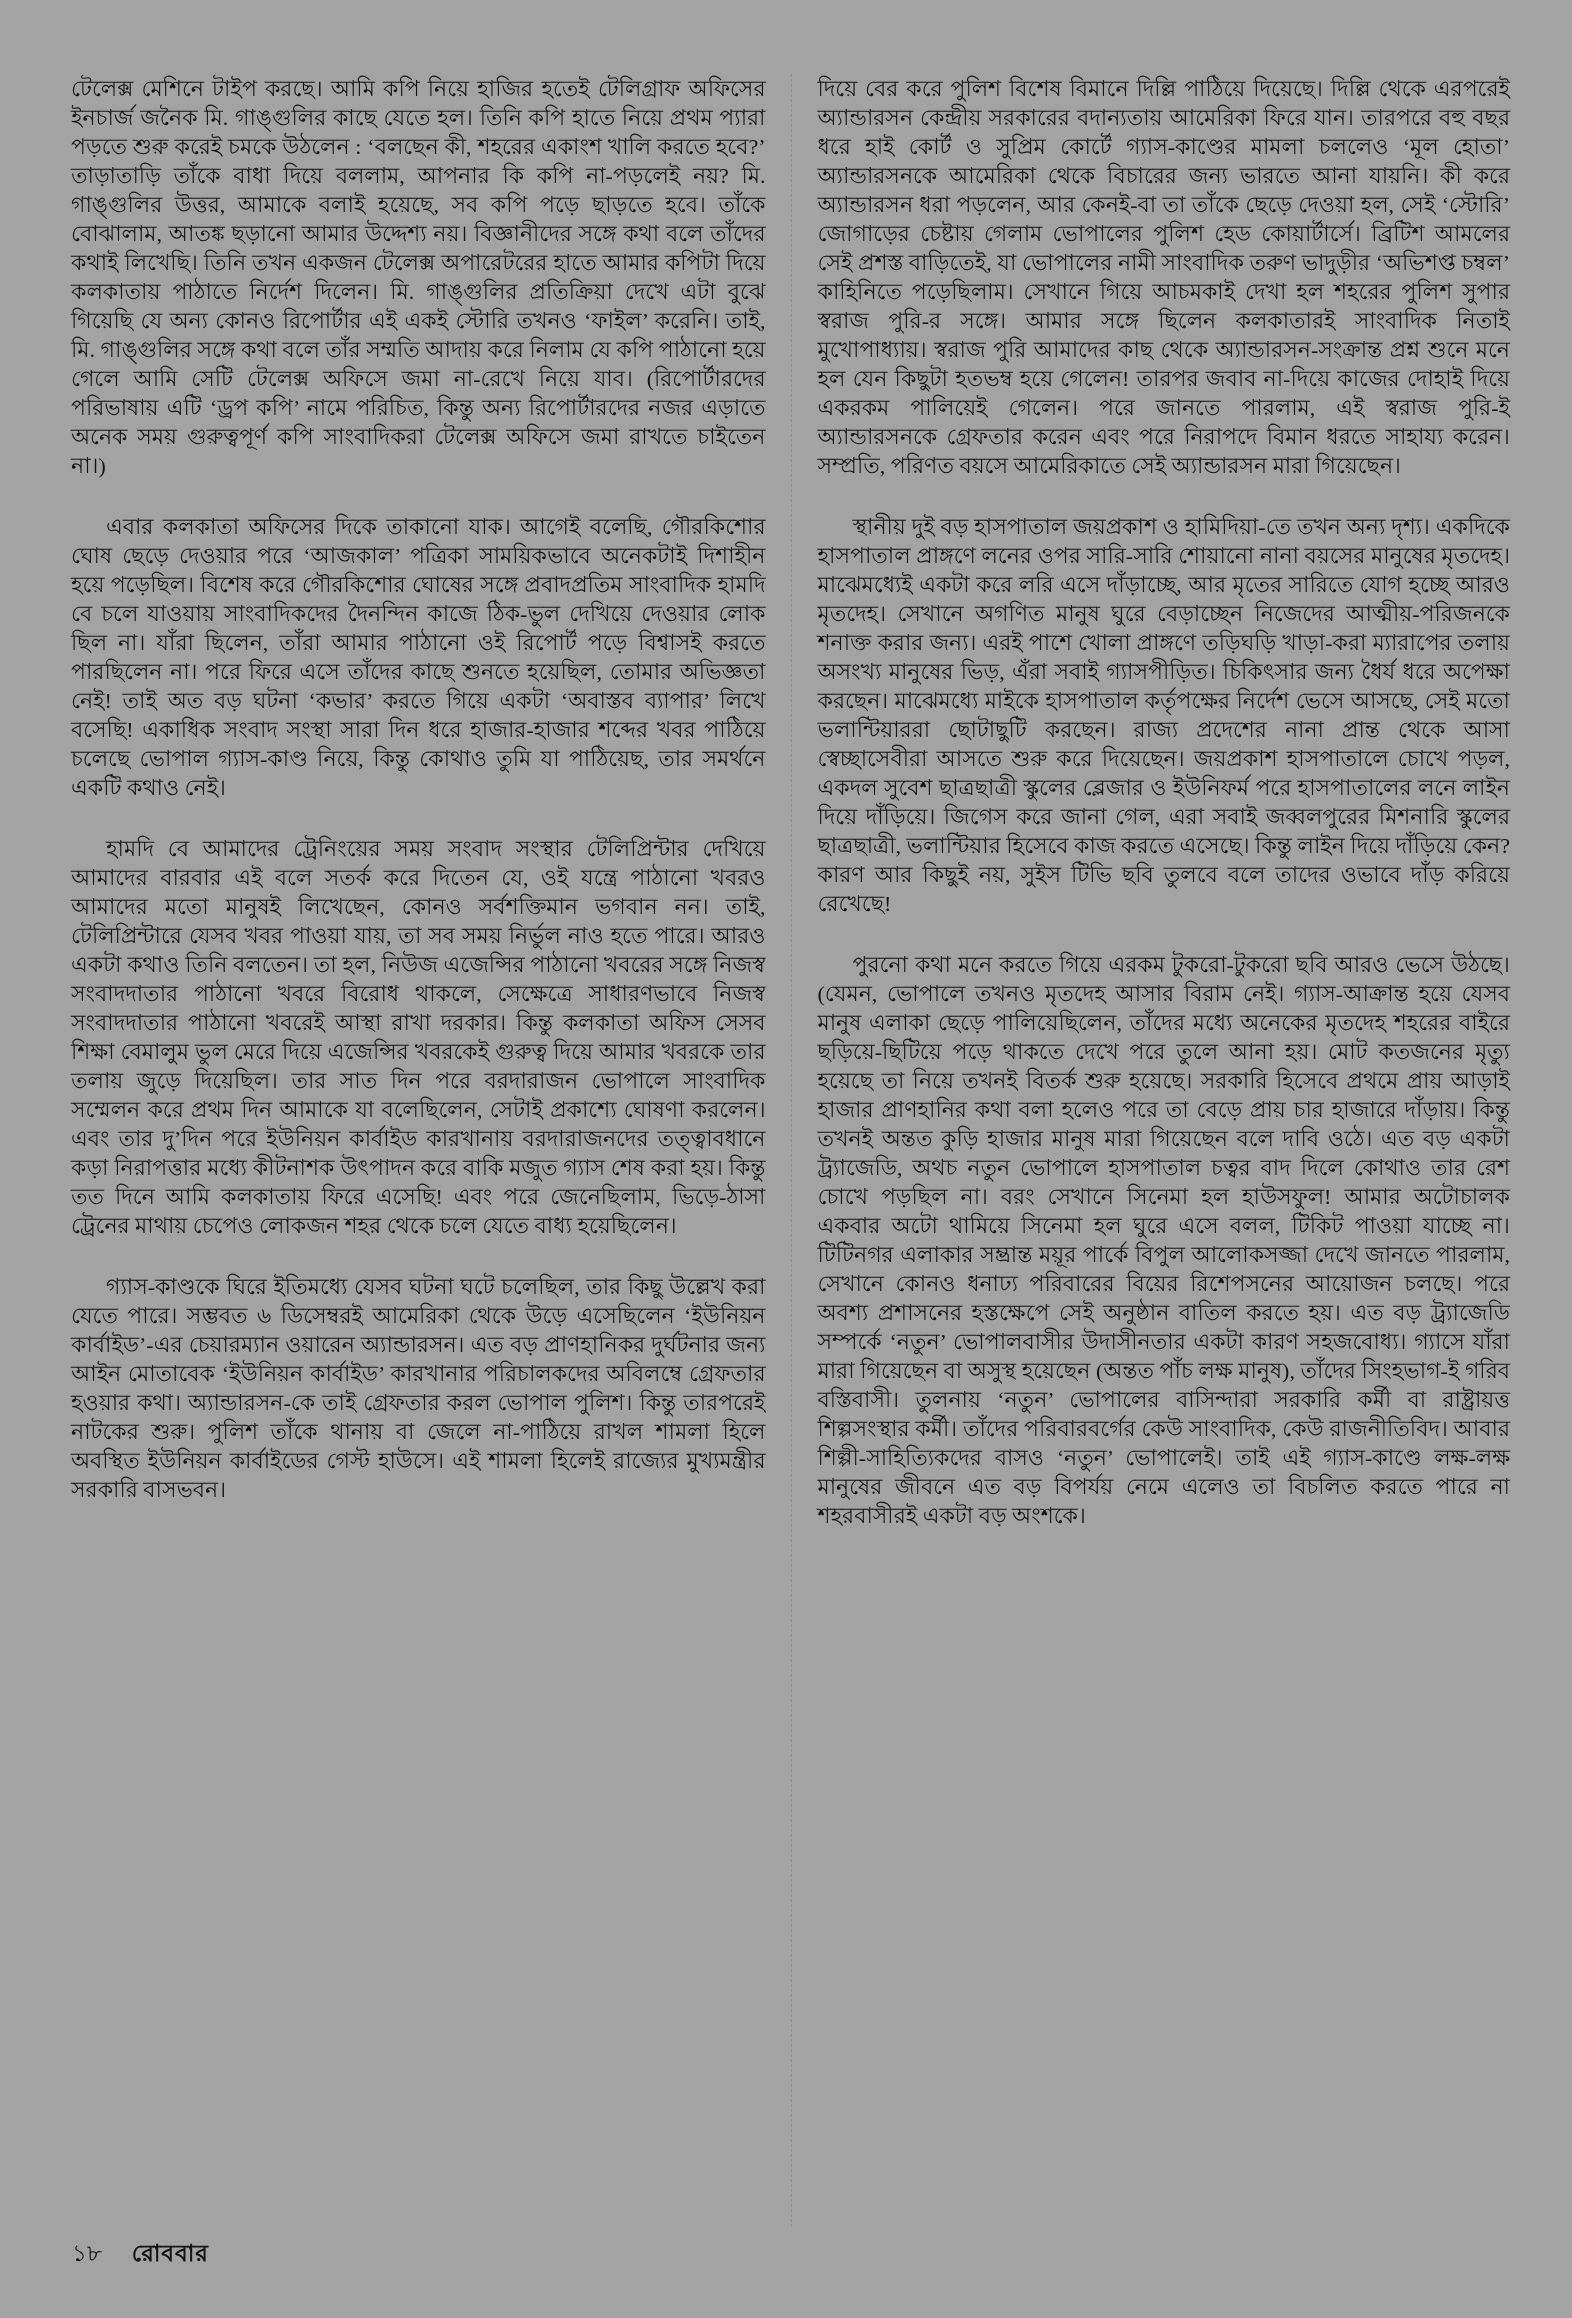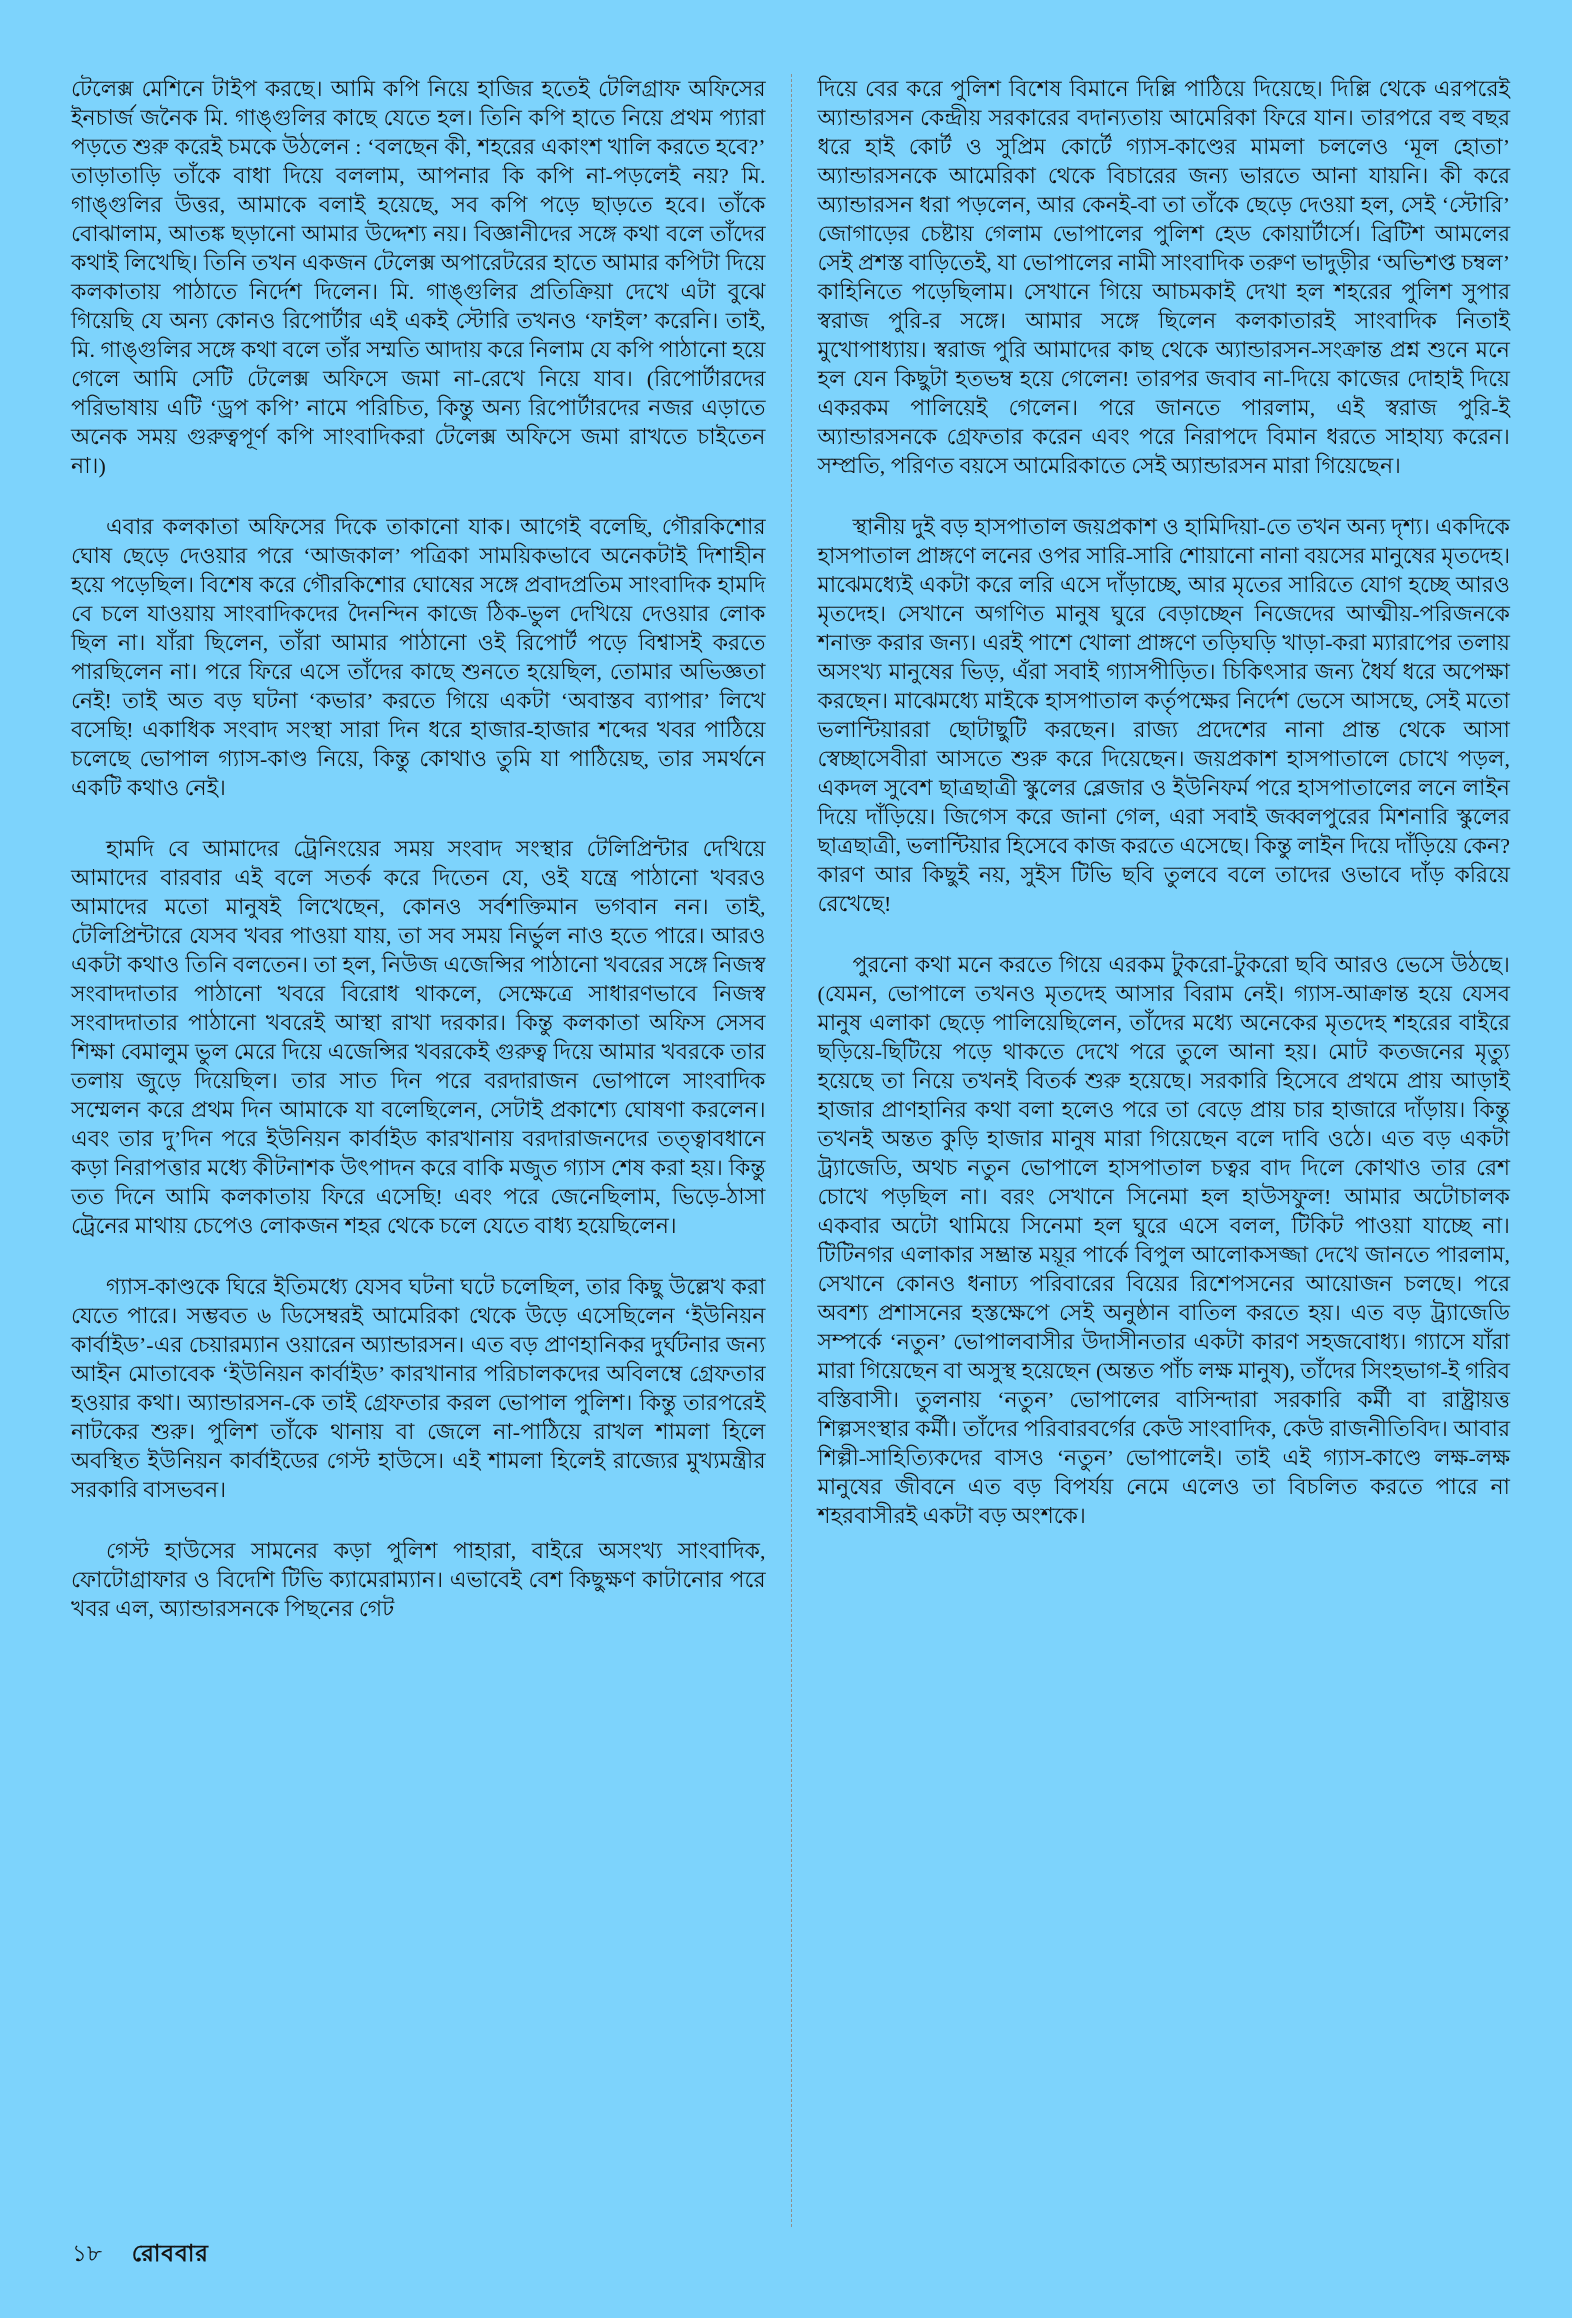--- a/index.html
+++ b/index.html
@@ -6,21 +6,21 @@
   html, body { margin: 0; padding: 0; }
   body {
     background: #e8e8e6;
     font-family: "Liberation Serif", "DejaVu Serif", serif;
   }
   .page {
     position: relative;
     width: 1573px;
     height: 2319px;
     margin: 0 auto;
-    background: #7dd3fc;
+    background: #a3a3a3;
     color: #141414;
     overflow: hidden;
   }
   .columns {
     position: absolute;
     top: 74px;
     left: 71px;
     right: 63px;
     bottom: 92px;
     display: flex;
@@ -61,21 +61,20 @@
 
 <div class="page">
 
   <div class="columns">
 
     <div class="col col-left">
       <p>টেলেক্স মেশিনে টাইপ করছে। আমি কপি নিয়ে হাজির হতেই টেলিগ্রাফ অফিসের ইনচার্জ জনৈক মি. গাঙ্গুলির কাছে যেতে হল। তিনি কপি হাতে নিয়ে প্রথম প্যারা পড়তে শুরু করেই চমকে উঠলেন : ‘বলছেন কী, শহরের একাংশ খালি করতে হবে?’ তাড়াতাড়ি তাঁকে বাধা দিয়ে বললাম, আপনার কি কপি না-পড়লেই নয়? মি. গাঙ্গুলির উত্তর, আমাকে বলাই হয়েছে, সব কপি পড়ে ছাড়তে হবে। তাঁকে বোঝালাম, আতঙ্ক ছড়ানো আমার উদ্দেশ্য নয়। বিজ্ঞানীদের সঙ্গে কথা বলে তাঁদের কথাই লিখেছি। তিনি তখন একজন টেলেক্স অপারেটরের হাতে আমার কপিটা দিয়ে কলকাতায় পাঠাতে নির্দেশ দিলেন। মি. গাঙ্গুলির প্রতিক্রিয়া দেখে এটা বুঝে গিয়েছি যে অন্য কোনও রিপোর্টার এই একই স্টোরি তখনও ‘ফাইল’ করেনি। তাই, মি. গাঙ্গুলির সঙ্গে কথা বলে তাঁর সম্মতি আদায় করে নিলাম যে কপি পাঠানো হয়ে গেলে আমি সেটি টেলেক্স অফিসে জমা না-রেখে নিয়ে যাব। (রিপোর্টারদের পরিভাষায় এটি ‘ড্রপ কপি’ নামে পরিচিত, কিন্তু অন্য রিপোর্টারদের নজর এড়াতে অনেক সময় গুরুত্বপূর্ণ কপি সাংবাদিকরা টেলেক্স অফিসে জমা রাখতে চাইতেন না।)</p>
       <p class="indent">এবার কলকাতা অফিসের দিকে তাকানো যাক। আগেই বলেছি, গৌরকিশোর ঘোষ ছেড়ে দেওয়ার পরে ‘আজকাল’ পত্রিকা সাময়িকভাবে অনেকটাই দিশাহীন হয়ে পড়েছিল। বিশেষ করে গৌরকিশোর ঘোষের সঙ্গে প্রবাদপ্রতিম সাংবাদিক হামদি বে চলে যাওয়ায় সাংবাদিকদের দৈনন্দিন কাজে ঠিক-ভুল দেখিয়ে দেওয়ার লোক ছিল না। যাঁরা ছিলেন, তাঁরা আমার পাঠানো ওই রিপোর্ট পড়ে বিশ্বাসই করতে পারছিলেন না। পরে ফিরে এসে তাঁদের কাছে শুনতে হয়েছিল, তোমার অভিজ্ঞতা নেই! তাই অত বড় ঘটনা ‘কভার’ করতে গিয়ে একটা ‘অবাস্তব ব্যাপার’ লিখে বসেছি! একাধিক সংবাদ সংস্থা সারা দিন ধরে হাজার-হাজার শব্দের খবর পাঠিয়ে চলেছে ভোপাল গ্যাস-কাণ্ড নিয়ে, কিন্তু কোথাও তুমি যা পাঠিয়েছ, তার সমর্থনে একটি কথাও নেই।</p>
       <p class="indent">হামদি বে আমাদের ট্রেনিংয়ের সময় সংবাদ সংস্থার টেলিপ্রিন্টার দেখিয়ে আমাদের বারবার এই বলে সতর্ক করে দিতেন যে, ওই যন্ত্রে পাঠানো খবরও আমাদের মতো মানুষই লিখেছেন, কোনও সর্বশক্তিমান ভগবান নন। তাই, টেলিপ্রিন্টারে যেসব খবর পাওয়া যায়, তা সব সময় নির্ভুল নাও হতে পারে। আরও একটা কথাও তিনি বলতেন। তা হল, নিউজ এজেন্সির পাঠানো খবরের সঙ্গে নিজস্ব সংবাদদাতার পাঠানো খবরে বিরোধ থাকলে, সেক্ষেত্রে সাধারণভাবে নিজস্ব সংবাদদাতার পাঠানো খবরেই আস্থা রাখা দরকার। কিন্তু কলকাতা অফিস সেসব শিক্ষা বেমালুম ভুল মেরে দিয়ে এজেন্সির খবরকেই গুরুত্ব দিয়ে আমার খবরকে তার তলায় জুড়ে দিয়েছিল। তার সাত দিন পরে বরদারাজন ভোপালে সাংবাদিক সম্মেলন করে প্রথম দিন আমাকে যা বলেছিলেন, সেটাই প্রকাশ্যে ঘোষণা করলেন। এবং তার দু’দিন পরে ইউনিয়ন কার্বাইড কারখানায় বরদারাজনদের তত্ত্বাবধানে কড়া নিরাপত্তার মধ্যে কীটনাশক উৎপাদন করে বাকি মজুত গ্যাস শেষ করা হয়। কিন্তু তত দিনে আমি কলকাতায় ফিরে এসেছি! এবং পরে জেনেছিলাম, ভিড়ে-ঠাসা ট্রেনের মাথায় চেপেও লোকজন শহর থেকে চলে যেতে বাধ্য হয়েছিলেন।</p>
       <p class="indent">গ্যাস-কাণ্ডকে ঘিরে ইতিমধ্যে যেসব ঘটনা ঘটে চলেছিল, তার কিছু উল্লেখ করা যেতে পারে। সম্ভবত ৬ ডিসেম্বরই আমেরিকা থেকে উড়ে এসেছিলেন ‘ইউনিয়ন কার্বাইড’-এর চেয়ারম্যান ওয়ারেন অ্যান্ডারসন। এত বড় প্রাণহানিকর দুর্ঘটনার জন্য আইন মোতাবেক ‘ইউনিয়ন কার্বাইড’ কারখানার পরিচালকদের অবিলম্বে গ্রেফতার হওয়ার কথা। অ্যান্ডারসন-কে তাই গ্রেফতার করল ভোপাল পুলিশ। কিন্তু তারপরেই নাটকের শুরু। পুলিশ তাঁকে থানায় বা জেলে না-পাঠিয়ে রাখল শামলা হিলে অবস্থিত ইউনিয়ন কার্বাইডের গেস্ট হাউসে। এই শামলা হিলেই রাজ্যের মুখ্যমন্ত্রীর সরকারি বাসভবন।</p>
-      <p class="indent">গেস্ট হাউসের সামনের কড়া পুলিশ পাহারা, বাইরে অসংখ্য সাংবাদিক, ফোটোগ্রাফার ও বিদেশি টিভি ক্যামেরাম্যান। এভাবেই বেশ কিছুক্ষণ কাটানোর পরে খবর এল, অ্যান্ডারসনকে পিছনের গেট</p>
     </div>
 
     <div class="col col-right">
       <p>দিয়ে বের করে পুলিশ বিশেষ বিমানে দিল্লি পাঠিয়ে দিয়েছে। দিল্লি থেকে এরপরেই অ্যান্ডারসন কেন্দ্রীয় সরকারের বদান্যতায় আমেরিকা ফিরে যান। তারপরে বহু বছর ধরে হাই কোর্ট ও সুপ্রিম কোর্টে গ্যাস-কাণ্ডের মামলা চললেও ‘মূল হোতা’ অ্যান্ডারসনকে আমেরিকা থেকে বিচারের জন্য ভারতে আনা যায়নি। কী করে অ্যান্ডারসন ধরা পড়লেন, আর কেনই-বা তা তাঁকে ছেড়ে দেওয়া হল, সেই ‘স্টোরি’ জোগাড়ের চেষ্টায় গেলাম ভোপালের পুলিশ হেড কোয়ার্টার্সে। ব্রিটিশ আমলের সেই প্রশস্ত বাড়িতেই, যা ভোপালের নামী সাংবাদিক তরুণ ভাদুড়ীর ‘অভিশপ্ত চম্বল’ কাহিনিতে পড়েছিলাম। সেখানে গিয়ে আচমকাই দেখা হল শহরের পুলিশ সুপার স্বরাজ পুরি-র সঙ্গে। আমার সঙ্গে ছিলেন কলকাতারই সাংবাদিক নিতাই মুখোপাধ্যায়। স্বরাজ পুরি আমাদের কাছ থেকে অ্যান্ডারসন-সংক্রান্ত প্রশ্ন শুনে মনে হল যেন কিছুটা হতভম্ব হয়ে গেলেন! তারপর জবাব না-দিয়ে কাজের দোহাই দিয়ে একরকম পালিয়েই গেলেন। পরে জানতে পারলাম, এই স্বরাজ পুরি-ই অ্যান্ডারসনকে গ্রেফতার করেন এবং পরে নিরাপদে বিমান ধরতে সাহায্য করেন। সম্প্রতি, পরিণত বয়সে আমেরিকাতে সেই অ্যান্ডারসন মারা গিয়েছেন।</p>
       <p class="indent">স্থানীয় দুই বড় হাসপাতাল জয়প্রকাশ ও হামিদিয়া-তে তখন অন্য দৃশ্য। একদিকে হাসপাতাল প্রাঙ্গণে লনের ওপর সারি-সারি শোয়ানো নানা বয়সের মানুষের মৃতদেহ। মাঝেমধ্যেই একটা করে লরি এসে দাঁড়াচ্ছে, আর মৃতের সারিতে যোগ হচ্ছে আরও মৃতদেহ। সেখানে অগণিত মানুষ ঘুরে বেড়াচ্ছেন নিজেদের আত্মীয়-পরিজনকে শনাক্ত করার জন্য। এরই পাশে খোলা প্রাঙ্গণে তড়িঘড়ি খাড়া-করা ম্যারাপের তলায় অসংখ্য মানুষের ভিড়, এঁরা সবাই গ্যাসপীড়িত। চিকিৎসার জন্য ধৈর্য ধরে অপেক্ষা করছেন। মাঝেমধ্যে মাইকে হাসপাতাল কর্তৃপক্ষের নির্দেশ ভেসে আসছে, সেই মতো ভলান্টিয়াররা ছোটাছুটি করছেন। রাজ্য প্রদেশের নানা প্রান্ত থেকে আসা স্বেচ্ছাসেবীরা আসতে শুরু করে দিয়েছেন। জয়প্রকাশ হাসপাতালে চোখে পড়ল, একদল সুবেশ ছাত্রছাত্রী স্কুলের ব্লেজার ও ইউনিফর্ম পরে হাসপাতালের লনে লাইন দিয়ে দাঁড়িয়ে। জিগেস করে জানা গেল, এরা সবাই জব্বলপুরের মিশনারি স্কুলের ছাত্রছাত্রী, ভলান্টিয়ার হিসেবে কাজ করতে এসেছে। কিন্তু লাইন দিয়ে দাঁড়িয়ে কেন? কারণ আর কিছুই নয়, সুইস টিভি ছবি তুলবে বলে তাদের ওভাবে দাঁড় করিয়ে রেখেছে!</p>
       <p class="indent">পুরনো কথা মনে করতে গিয়ে এরকম টুকরো-টুকরো ছবি আরও ভেসে উঠছে। (যেমন, ভোপালে তখনও মৃতদেহ আসার বিরাম নেই। গ্যাস-আক্রান্ত হয়ে যেসব মানুষ এলাকা ছেড়ে পালিয়েছিলেন, তাঁদের মধ্যে অনেকের মৃতদেহ শহরের বাইরে ছড়িয়ে-ছিটিয়ে পড়ে থাকতে দেখে পরে তুলে আনা হয়। মোট কতজনের মৃত্যু হয়েছে তা নিয়ে তখনই বিতর্ক শুরু হয়েছে। সরকারি হিসেবে প্রথমে প্রায় আড়াই হাজার প্রাণহানির কথা বলা হলেও পরে তা বেড়ে প্রায় চার হাজারে দাঁড়ায়। কিন্তু তখনই অন্তত কুড়ি হাজার মানুষ মারা গিয়েছেন বলে দাবি ওঠে। এত বড় একটা ট্র্যাজেডি, অথচ নতুন ভোপালে হাসপাতাল চত্বর বাদ দিলে কোথাও তার রেশ চোখে পড়ছিল না। বরং সেখানে সিনেমা হল হাউসফুল! আমার অটোচালক একবার অটো থামিয়ে সিনেমা হল ঘুরে এসে বলল, টিকিট পাওয়া যাচ্ছে না। টিটিনগর এলাকার সম্ভ্রান্ত ময়ূর পার্কে বিপুল আলোকসজ্জা দেখে জানতে পারলাম, সেখানে কোনও ধনাঢ্য পরিবারের বিয়ের রিশেপসনের আয়োজন চলছে। পরে অবশ্য প্রশাসনের হস্তক্ষেপে সেই অনুষ্ঠান বাতিল করতে হয়। এত বড় ট্র্যাজেডি সম্পর্কে ‘নতুন’ ভোপালবাসীর উদাসীনতার একটা কারণ সহজবোধ্য। গ্যাসে যাঁরা মারা গিয়েছেন বা অসুস্থ হয়েছেন (অন্তত পাঁচ লক্ষ মানুষ), তাঁদের সিংহভাগ-ই গরিব বস্তিবাসী। তুলনায় ‘নতুন’ ভোপালের বাসিন্দারা সরকারি কর্মী বা রাষ্ট্রায়ত্ত শিল্পসংস্থার কর্মী। তাঁদের পরিবারবর্গের কেউ সাংবাদিক, কেউ রাজনীতিবিদ। আবার শিল্পী-সাহিত্যিকদের বাসও ‘নতুন’ ভোপালেই। তাই এই গ্যাস-কাণ্ডে লক্ষ-লক্ষ মানুষের জীবনে এত বড় বিপর্যয় নেমে এলেও তা বিচলিত করতে পারে না শহরবাসীরই একটা বড় অংশকে।</p>
     </div>
 
   </div>
 

